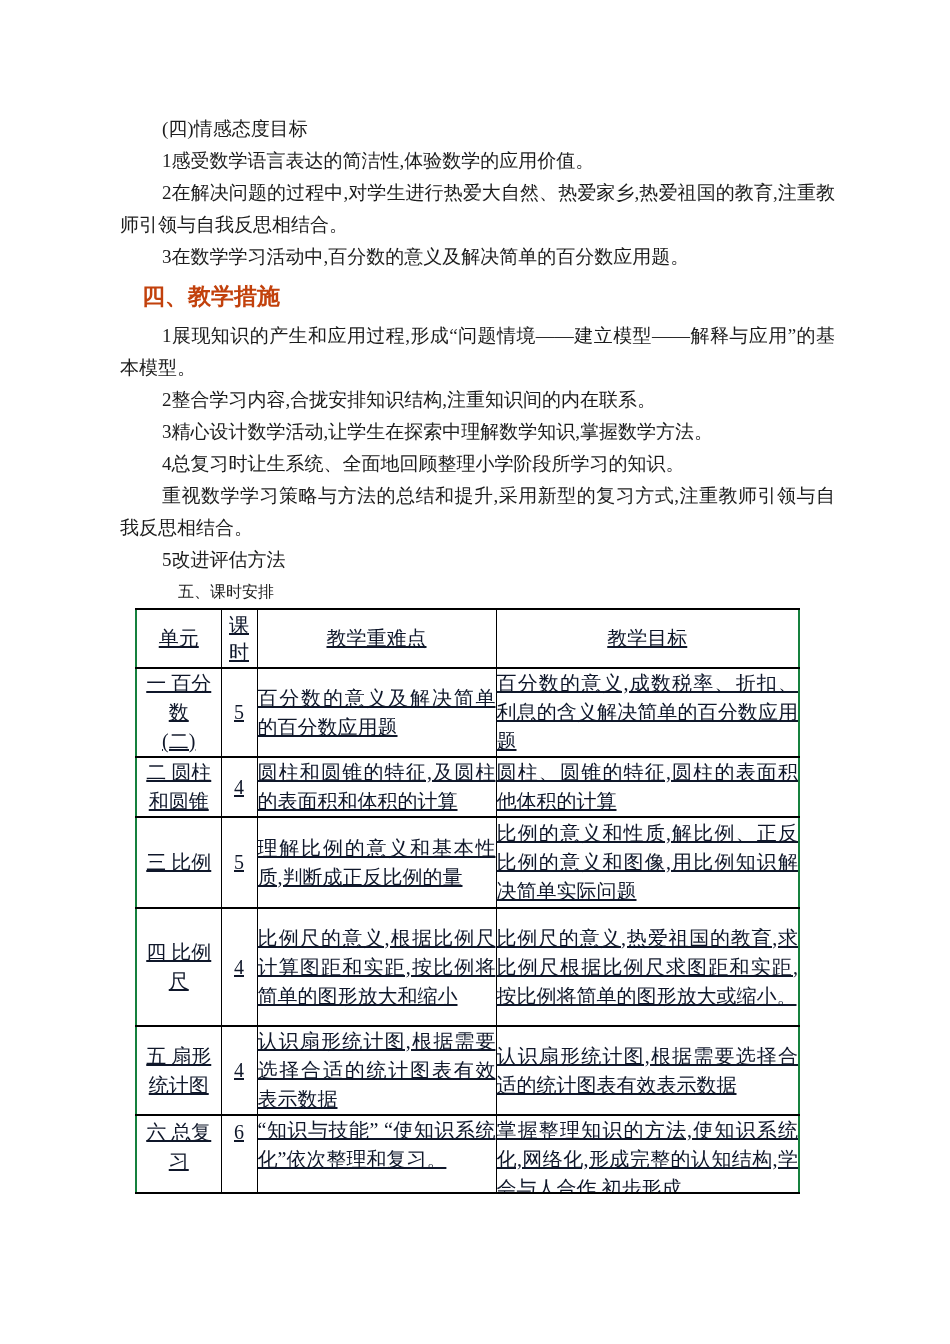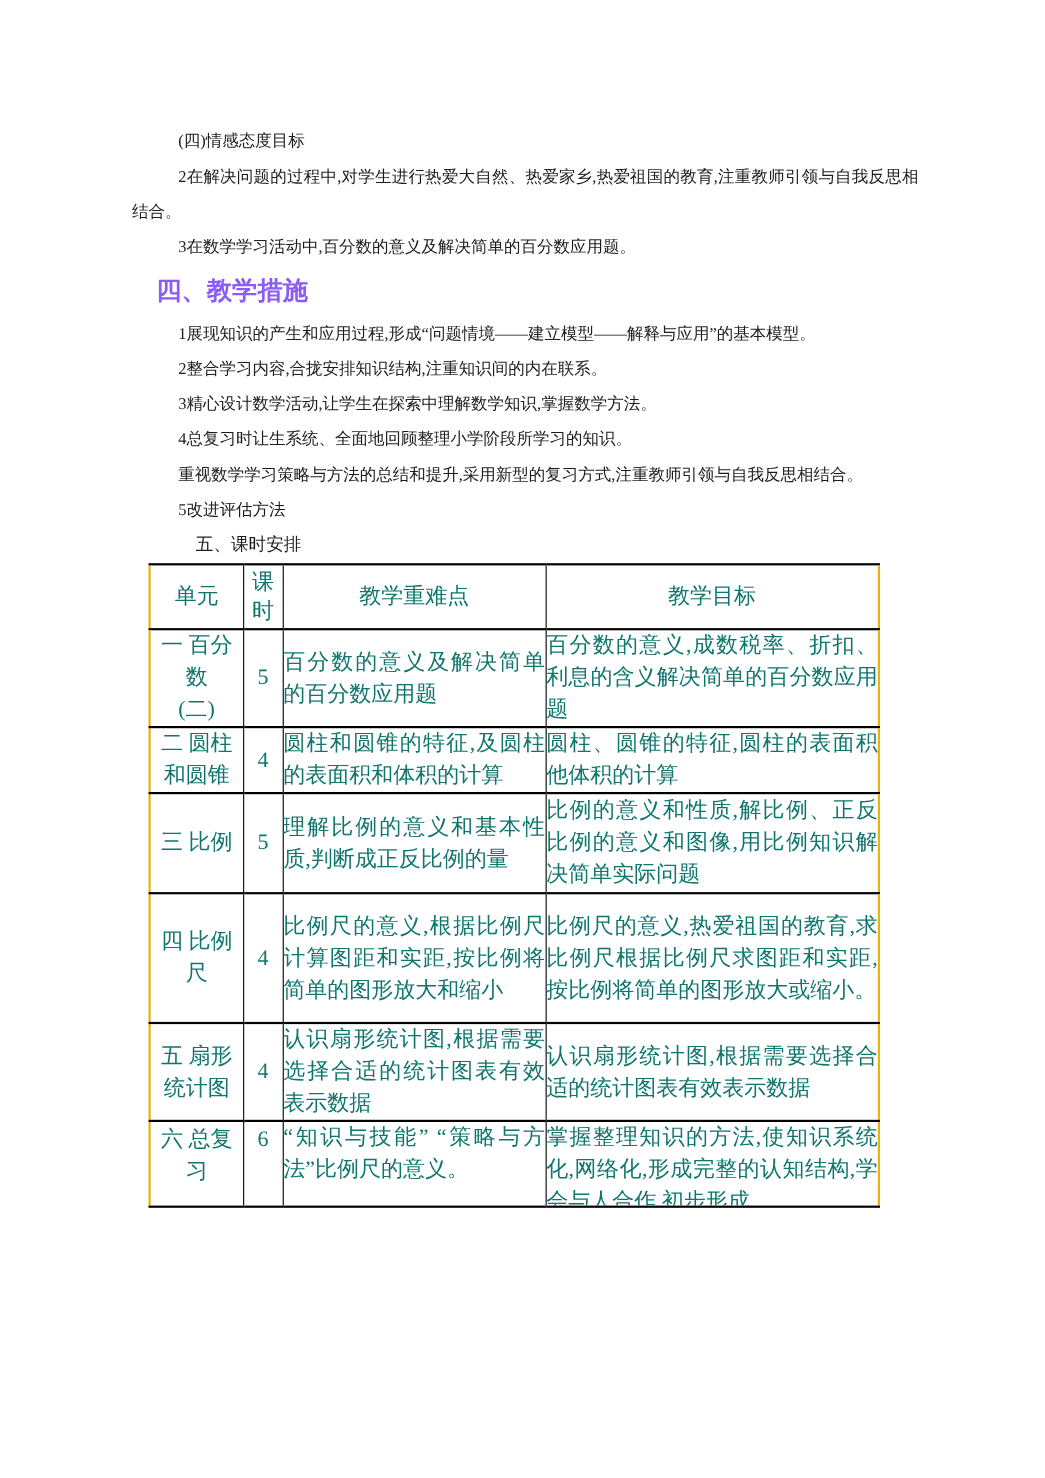--- a/index.html
+++ b/index.html
@@ -12,49 +12,50 @@
   }
   .page {
     box-sizing: border-box;
     width: 950px;
     height: 1344px;
     padding: 113px 115px 0 120px;
     overflow: hidden;
   }
   p.body-par {
     margin: 0;
-    font-size: 15px;
+    font-size: 19px;
     line-height: 32px;
     text-indent: 42px;
     text-align: justify;
     width: 715px;
   }
   h2.measures-heading {
     margin: 0;
     font-size: 23px;
     line-height: 47px;
     font-weight: 700;
     font-family: "Liberation Sans", sans-serif;
     text-indent: 22px;
-    color: #8b5cf6;
+    color: #c2410c;
   }
   p.schedule-label {
     margin: 0;
     font-size: 16px;
     line-height: 32px;
     text-indent: 58px;
   }
   table.schedule {
     border-collapse: collapse;
     table-layout: fixed;
     width: 663px;
     margin-left: 15px;
     font-size: 20px;
-    color: #0f766e;
-    border: 2px solid #eab308;
+    color: #0f172a;
+    border: 2px solid #15803d;
+    text-decoration: underline;
   }
   table.schedule th, table.schedule td {
     border-left: 1px solid #000;
     border-right: 1px solid #000;
     border-top: 2px solid #000;
     border-bottom: 2px solid #000;
     padding: 0;
     font-weight: normal;
   }
   table.schedule th {
@@ -93,20 +94,21 @@
     max-height: 76px;
     overflow: hidden;
   }
 </style>
 </head>
 <body>
 
 <div class="page">
 
   <p class="body-par">(四)情感态度目标</p>
+  <p class="body-par">1感受数学语言表达的简洁性,体验数学的应用价值。</p>
   <p class="body-par">2在解决问题的过程中,对学生进行热爱大自然、热爱家乡,热爱祖国的教育,注重教师引领与自我反思相结合。</p>
   <p class="body-par">3在数学学习活动中,百分数的意义及解决简单的百分数应用题。</p>
 
   <h2 class="measures-heading">四、教学措施</h2>
   <p class="body-par">1展现知识的产生和应用过程,形成“问题情境——建立模型——解释与应用”的基本模型。</p>
   <p class="body-par">2整合学习内容,合拢安排知识结构,注重知识间的内在联系。</p>
   <p class="body-par">3精心设计数学活动,让学生在探索中理解数学知识,掌握数学方法。</p>
   <p class="body-par">4总复习时让生系统、全面地回顾整理小学阶段所学习的知识。</p>
   <p class="body-par">重视数学学习策略与方法的总结和提升,采用新型的复习方式,注重教师引领与自我反思相结合。</p>
   <p class="body-par">5改进评估方法</p>
@@ -162,21 +164,21 @@
 统计图</td>
         <td class="cell-hours">4</td>
         <td class="cell-text">认识扇形统计图,根据需要选择合适的统计图表有效表示数据</td>
         <td class="cell-text">认识扇形统计图,根据需要选择合适的统计图表有效表示数据</td>
       </tr>
       <tr class="r5">
         <td class="cell-unit">六 总复
 习</td>
         <td class="cell-hours">6</td>
         <td class="cell-text">
-          <div class="clip">“知识与技能” “策略与方法”比例尺的意义。</div>
+          <div class="clip">“知识与技能” “使知识系统化”依次整理和复习。</div>
         </td>
         <td class="cell-text">
           <div class="clip">掌握整理知识的方法,使知识系统化,网络化,形成完整的认知结构,学会与人合作,初步形成</div>
         </td>
       </tr>
     </tbody>
   </table>
 
 </div>
 

